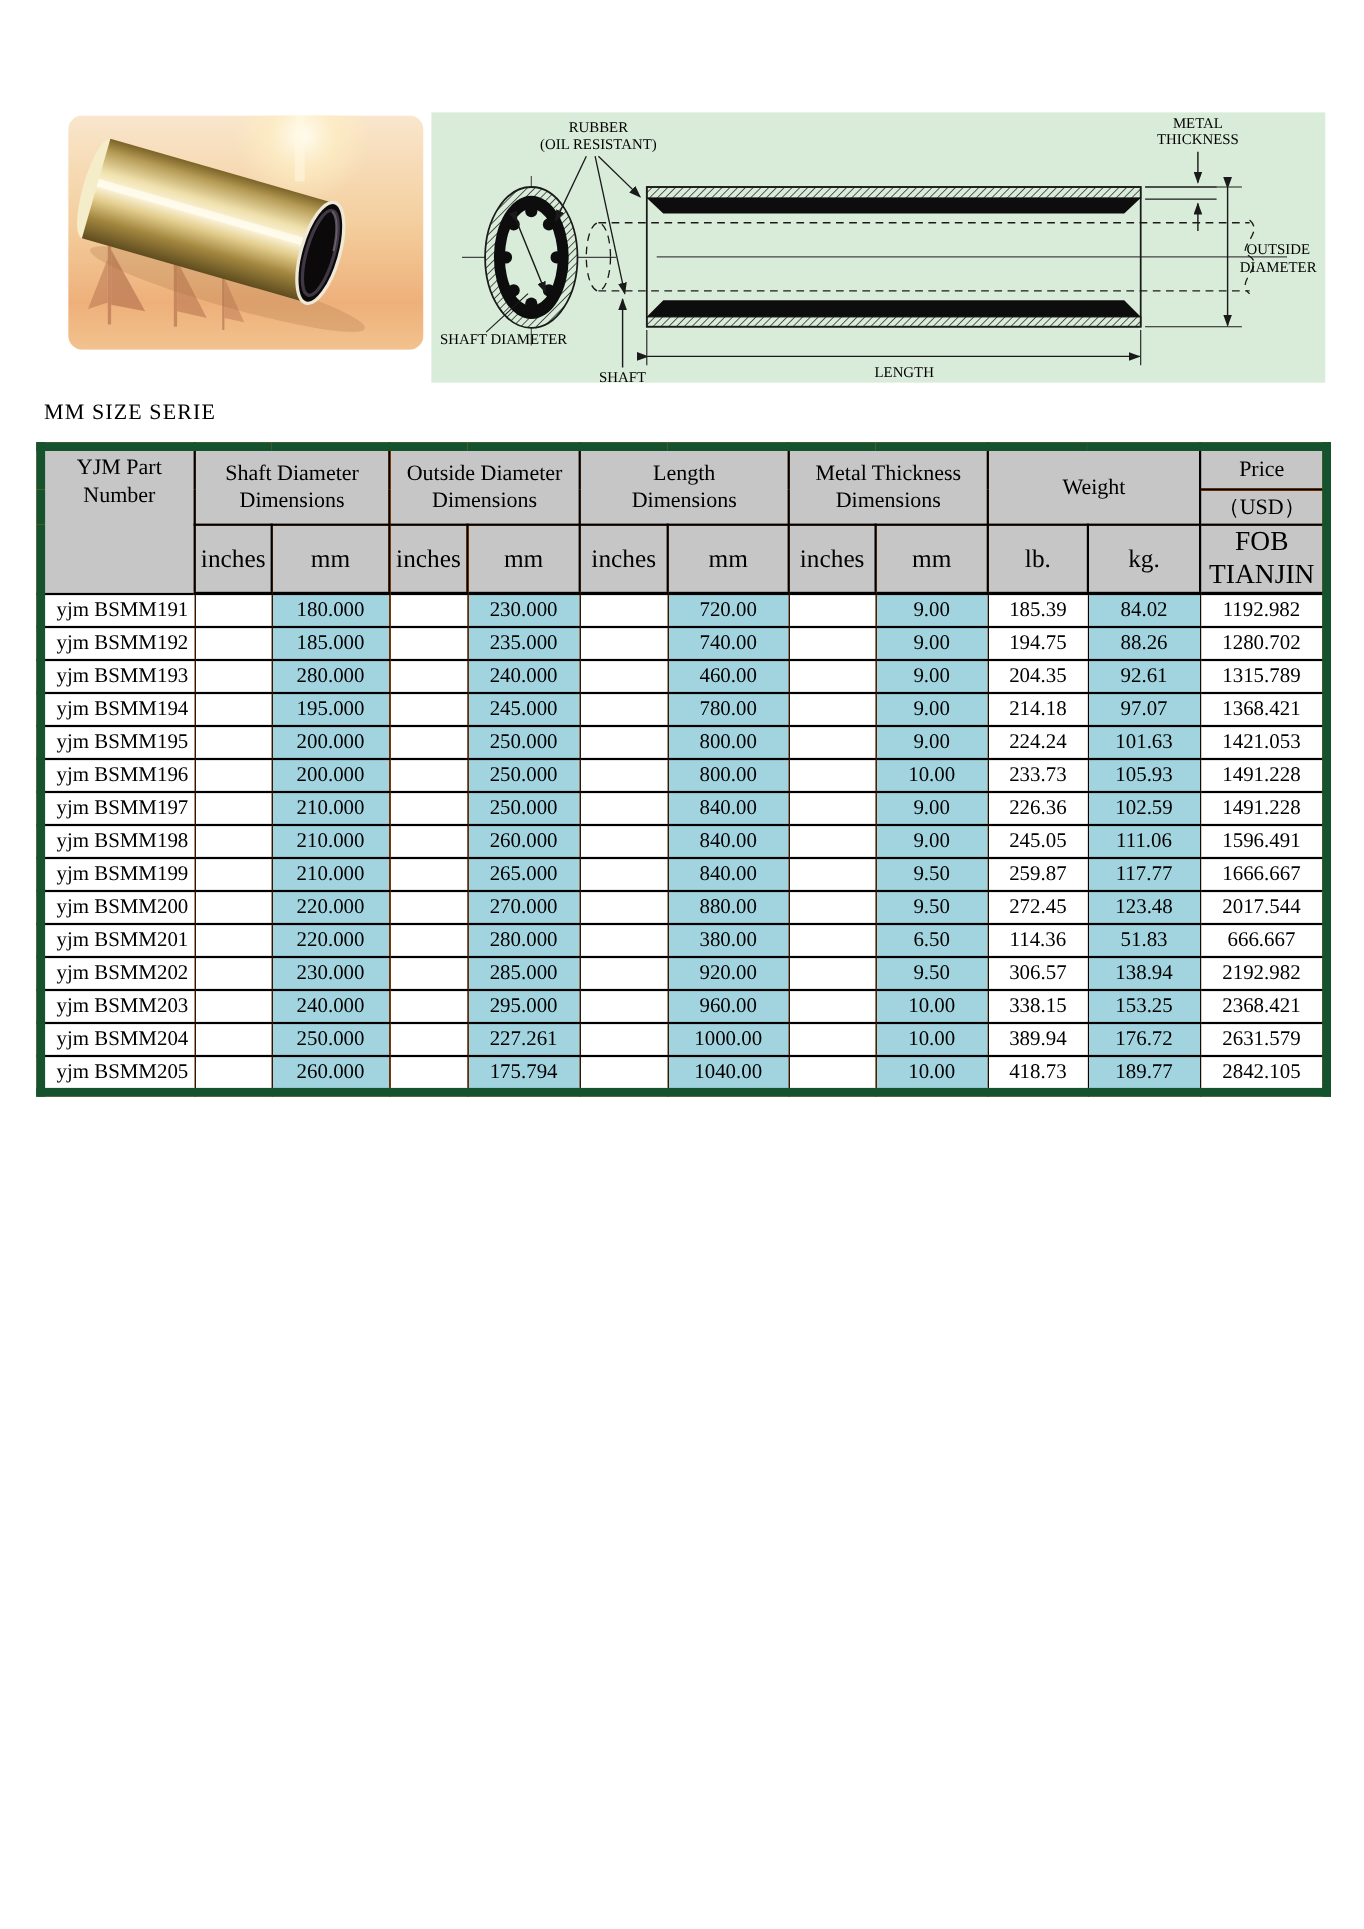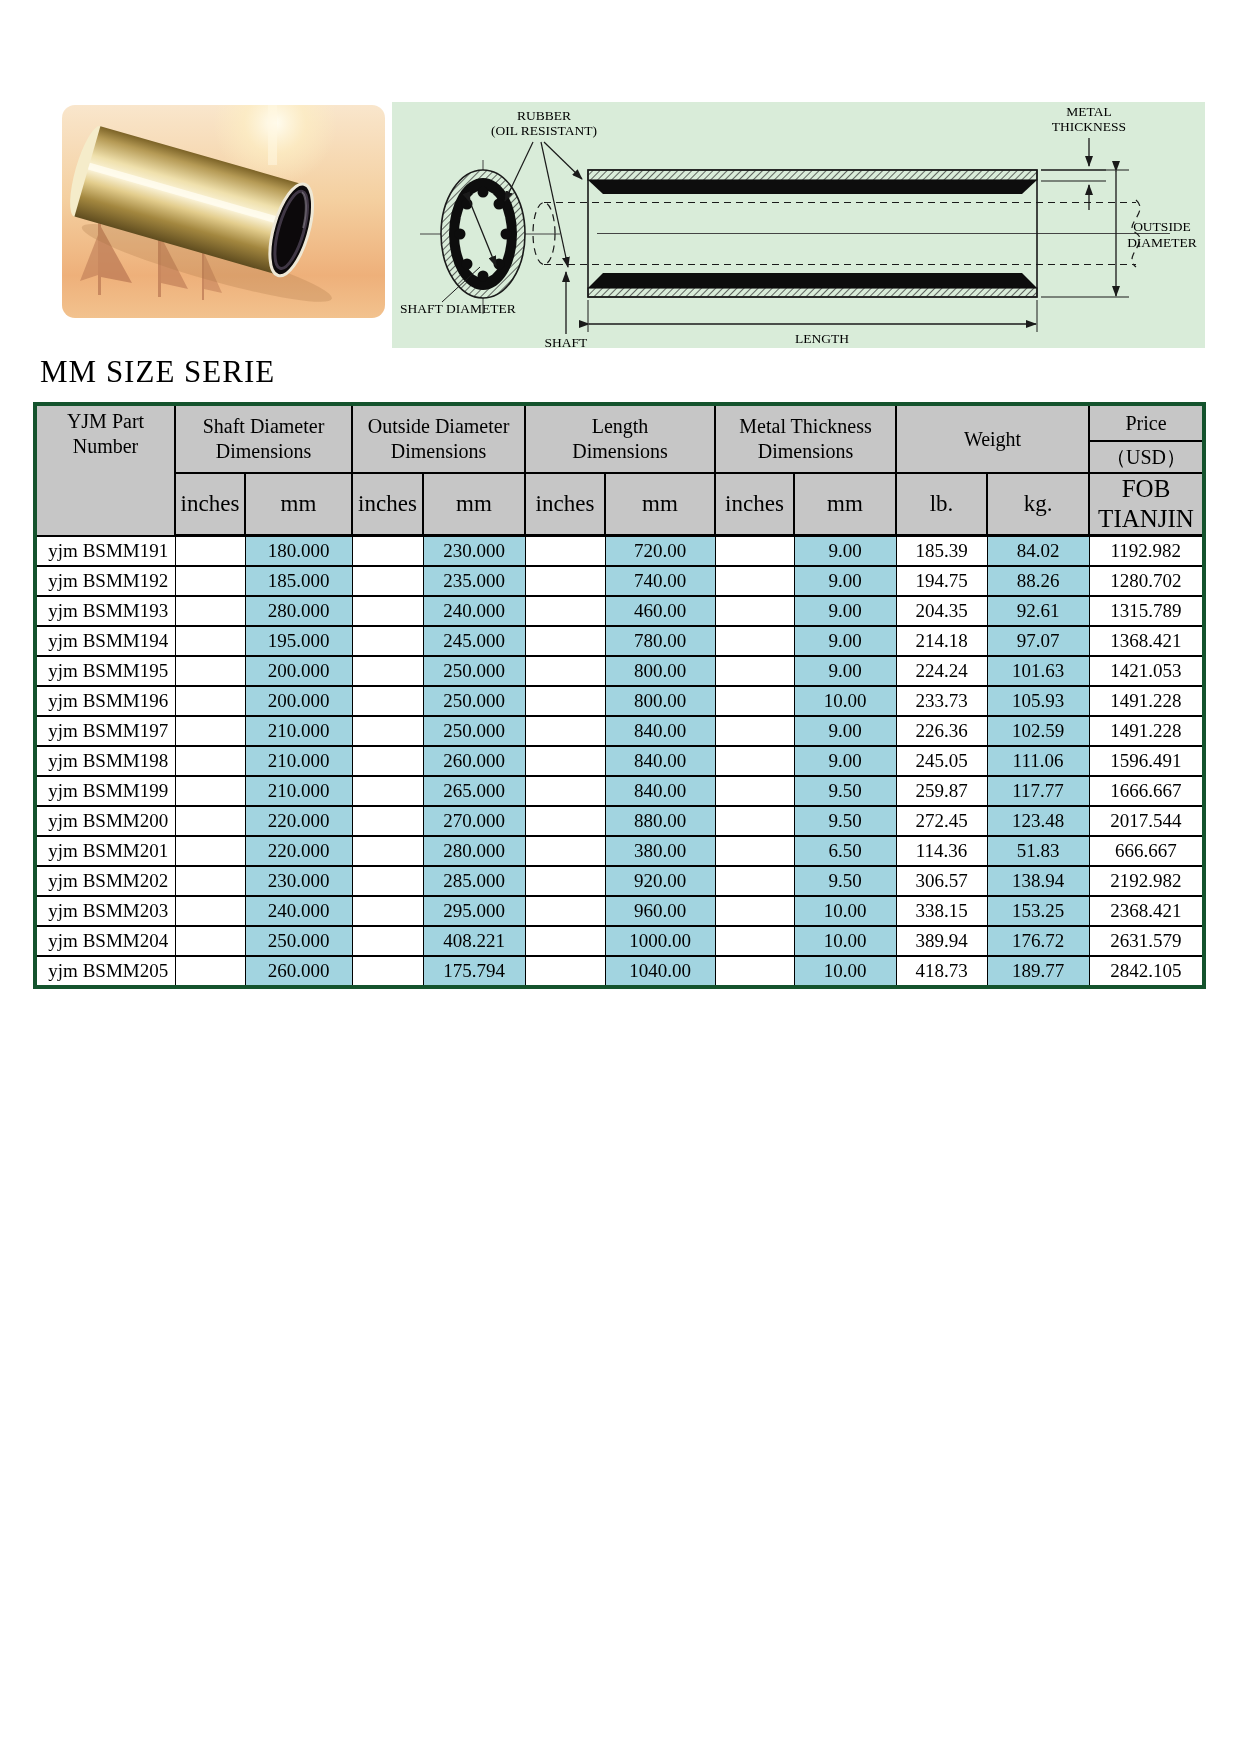--- a/index.html
+++ b/index.html
@@ -1,22 +1,22 @@
 <!DOCTYPE html>
 <html><head>
 <meta charset="utf-8">
 <style>
   html,body{margin:0;padding:0}
   body{width:1240px;height:1754px;background:#ffffff;position:relative;
        font-family:"Liberation Serif",serif;color:#000}
   .photo{position:absolute;left:62px;top:105px;width:323px;height:213px}
   .diagram{position:absolute;left:392px;top:102px;width:813px;height:246px}
-  .page-title{position:absolute;left:40px;top:354px;font-size:31px;letter-spacing:1px;white-space:nowrap}
+  .page-title{position:absolute;left:40px;top:364px;font-size:20px;letter-spacing:1px;white-space:nowrap}
   .tablewrap{position:absolute;left:33px;top:402px}
-  table{border-collapse:collapse;table-layout:fixed;width:1169px;border:4px solid #14532d;background:#f97316}
+  table{border-collapse:collapse;table-layout:fixed;width:1169px;border:8px solid #14532d;background:#f97316}
   th,td{font-weight:normal;text-align:center;padding:0;overflow:hidden;white-space:nowrap}
   thead th{background:#c6c6c6;border:2px solid #000;font-size:20px;line-height:1.25}
   thead tr.h1 th{height:34px}
   thead tr.h2 th{height:30px}
   thead tr.h3 th{height:58px}
   thead tr:last-child th{border-bottom:3px solid #000}
   th.parthead{vertical-align:top;padding-top:3px}
   th.sub{font-size:23px}
   th.fob{font-size:25px;line-height:1.2}
   tbody td{border:1px solid #000;border-top-width:2px;border-bottom-width:2px;
@@ -421,21 +421,21 @@
           <td class="hl">10.00</td>
           <td>338.15</td>
           <td class="hl">153.25</td>
           <td>2368.421</td>
         </tr>
         <tr>
           <td class="part">yjm BSMM204</td>
           <td></td>
           <td class="hl">250.000</td>
           <td></td>
-          <td class="hl">408.221</td>
+          <td class="hl">227.261</td>
           <td></td>
           <td class="hl">1000.00</td>
           <td></td>
           <td class="hl">10.00</td>
           <td>389.94</td>
           <td class="hl">176.72</td>
           <td>2631.579</td>
         </tr>
         <tr>
           <td class="part">yjm BSMM205</td>

